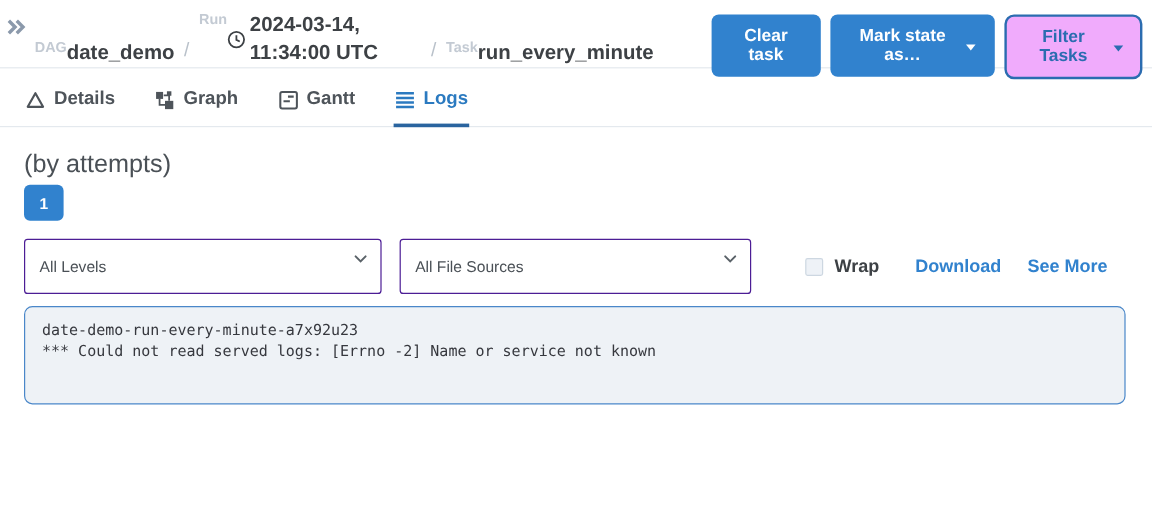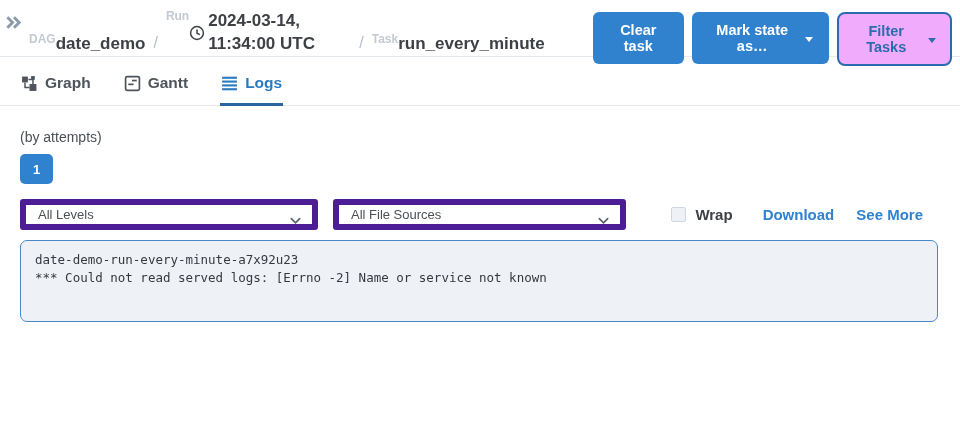--- a/index.html
+++ b/index.html
@@ -64,31 +64,31 @@
     padding: 4px 1px 11px; cursor: pointer;
     border-bottom: 3px solid transparent; margin-bottom: -1px;
     line-height: 18px;
   }
   .tab .t-icon { line-height: 0; color: #4e545a; }
   .tab.active { color: #2b7ac0; border-bottom-color: #2a649f; }
   .tab.active .t-icon { color: #2b7ac0; }
 
   
   .content { padding: 22px 0 0 20px; }
-  .attempts-caption { font-size: 14px; color: #4a5056; line-height: 18px; }
+  .attempts-caption { font-size: 21px; color: #4a5056; line-height: 18px; }
   .attempt-btn {
     margin-top: 8px; width: 33px; height: 30px;
     background: #3182ce; color: #fff; font-weight: 700; font-size: 13px;
     border: none; border-radius: 5px;
   }
 
   .filter-row { display: flex; align-items: center; margin-top: 15px; width: 918px; }
   .select {
-    position: relative; height: 31px; background: #fff;
-    border: 6px solid #4c1d95; border-radius: 3px;
+    position: relative; height: 46px; background: #fff;
+    border: 1px solid #4c1d95; border-radius: 3px;
     display: flex; align-items: center;
     padding: 0 32px 0 12px; font-size: 13px; color: #4a5056; cursor: pointer;
   }
   .select-levels { width: 298px; }
   .select-sources { width: 293px; margin-left: 15px; }
   .select .chev { position: absolute; right: 10px; top: 9px; line-height: 0; color: #5a6268; }
 
   .right-group { margin-left: auto; display: flex; align-items: center; padding-right: 15px; }
   .checkbox {
     width: 15px; height: 15px; border: 1px solid #cdd7e1; background: #eef2f7;
@@ -158,20 +158,28 @@
     <button class="btn-outline">
       <span>Filter Tasks</span>
       <span class="caret"></span>
     </button>
   </div>
 </div>
 
 <div class="tabs">
   <div class="tab">
     <span class="t-icon">
+      <svg width="17" height="17" viewBox="0 0 16 16" fill="none" stroke="currentColor" stroke-width="1.7" stroke-linejoin="round">
+        <path d="M8 2.5 L14 13.2 H2 Z"></path>
+      </svg>
+    </span>
+    <span>Details</span>
+  </div>
+  <div class="tab">
+    <span class="t-icon">
       <svg width="17" height="17" viewBox="0 0 16 16" fill="currentColor">
         <rect x="1" y="1.5" width="5.5" height="5.5"></rect>
         <rect x="9.5" y="1" width="3.5" height="3.5"></rect>
         <rect x="8" y="8.5" width="6.5" height="6.5"></rect>
         <path d="M3.75 7 V11.75 H8 M7 4.25 H11.25 V8.5" stroke="currentColor" stroke-width="1.4" fill="none"></path>
       </svg>
     </span>
     <span>Graph</span>
   </div>
   <div class="tab">

